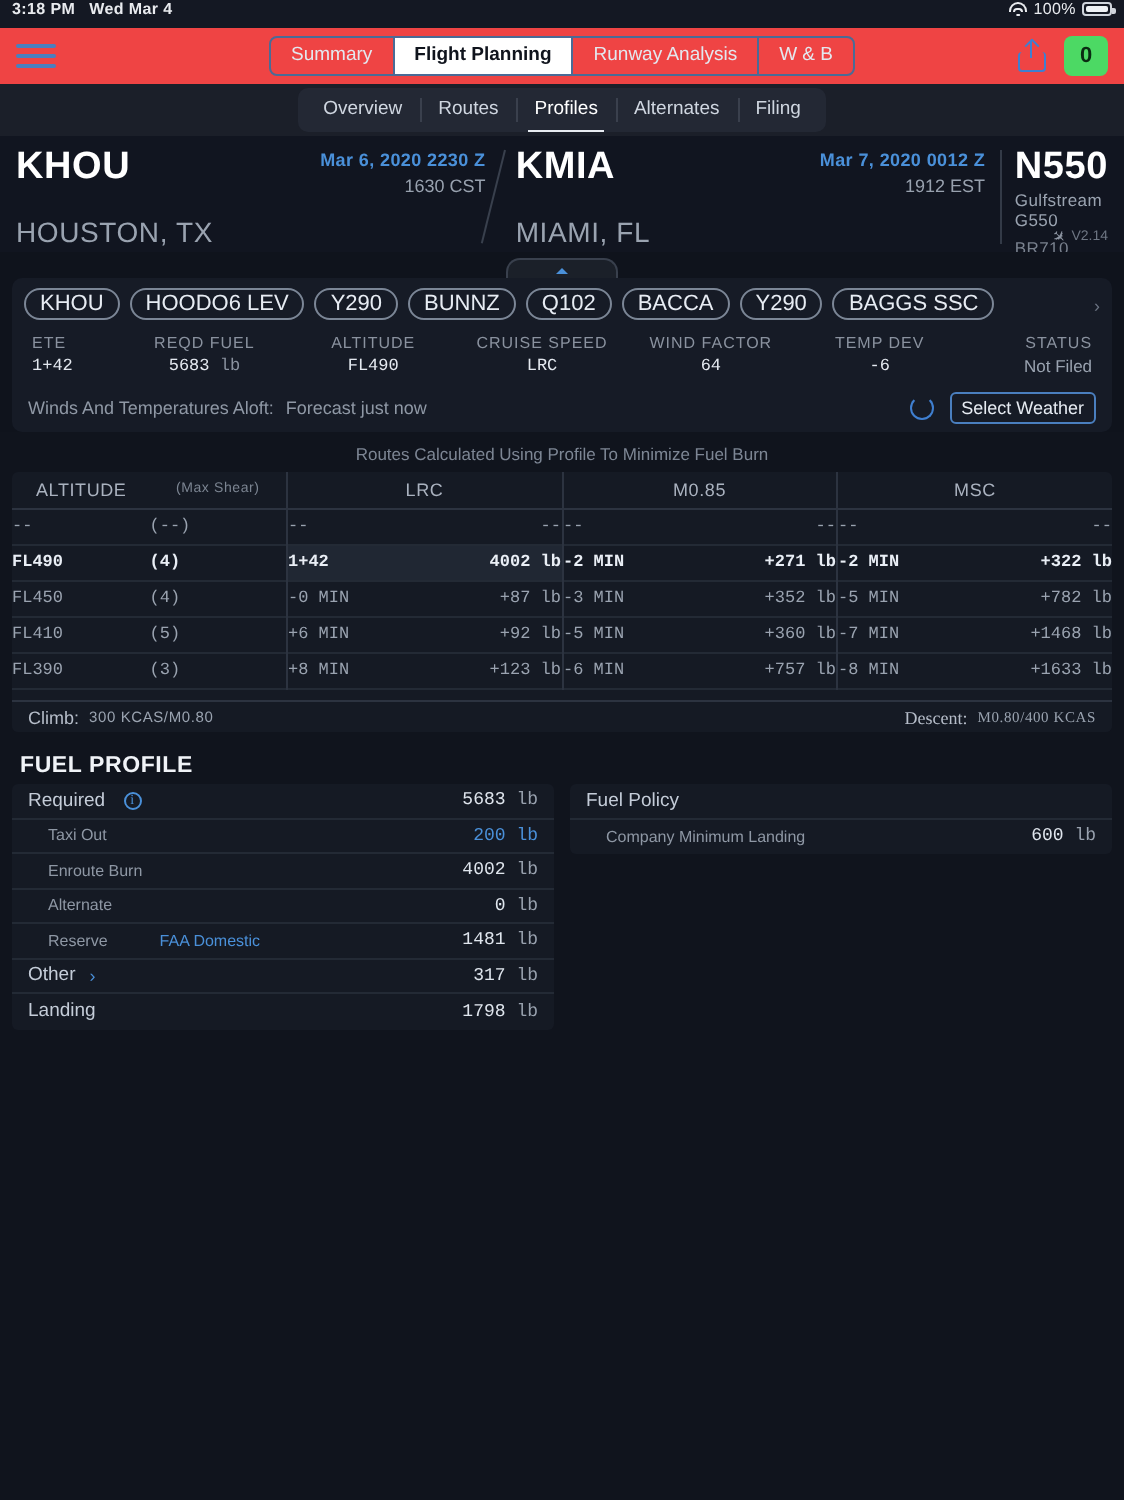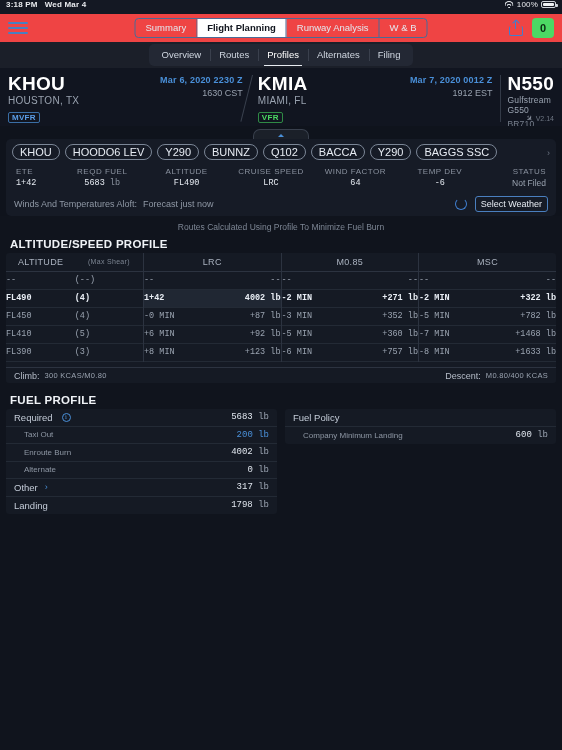--- a/index.html
+++ b/index.html
@@ -78,21 +78,21 @@
   }
   .subnav-inner a.active { color:#fff; }
   .subnav-inner a.active::after {
     content:""; position:absolute; left:6px; right:6px; bottom:-1px; height:1.5px; background:#e8ecf2;
   }
 
   
   .fhead { height: 58px; background:#111520; display:flex; padding: 5px 8px 0 8px; position:relative; }
   .apt { width: 170px; position: relative; }
   .apt .code { font-size: 19px; font-weight: bold; color:#fff; letter-spacing: .3px; line-height: 21px;}
-  .apt .city { font-size: 10px; color:#9aa3b0; letter-spacing:.3px; margin-top:1px;}
+  .apt .city { font-size: 14px; color:#9aa3b0; letter-spacing:.3px; margin-top:14px;}
   .badge { display:inline-block; margin-top:3px; font-size:8px; font-weight:bold; padding: 0px 3px; border-radius:2px; letter-spacing:.3px;}
   .badge.mvfr { color:#5b9ee8; border:1px solid #3a6ea5; }
   .badge.vfr { color:#4cd964; border:1px solid #2f8a45; }
   .times { text-align:right; padding-top: 2px; width: 110px; }
   .times .z { font-size: 9px; color:#4a90d9; font-weight:bold; letter-spacing:.2px;}
   .times .l { font-size: 9px; color:#98a1ae; margin-top:3px;}
   .slashdiv { width: 18px; position: relative; }
   .slashdiv::after {
     content:""; position:absolute; left: 9px; top: 2px; height: 48px; width:1px;
     background:#39404d; transform: rotate(14deg); transform-origin: top center;
@@ -160,21 +160,21 @@
   .cell-min { text-align:left; padding-left: 8px; }
   .cell-lb { text-align:right; padding-right: 8px; }
   .rowsel td { color:#e9eef5 !important; font-weight:bold; }
   td.hl { background:#202733; }
   .asp .foot {
     position:absolute; left:0; right:0; bottom:0; height: 16px; background:#151a24;
     border-top:1px solid #2c3340; display:flex; align-items:center; padding: 0 8px;
   }
   .foot .k { font-size: 9px; color:#b6bdc9; }
   .foot .v { font-size: 7.5px; color:#9aa3b0; margin-left:5px; letter-spacing:.3px;}
-  .foot .right { margin-left:auto; display:flex; }
+  .foot .right { margin-left:auto; display:flex; font-family:Liberation Serif, serif;}
 
   
   .fuelsect { margin-top: 9px; }
   .fuelcols { display:flex; margin: 0 6px; gap: 8px; }
   .fcol { flex: 1; }
   .ftable { background:#151a24; border-radius:3px; overflow:hidden; }
   .frow { display:flex; align-items:center; height: 17.5px; border-bottom:1px solid #232a35; padding: 0 8px;}
   .frow:last-child { border-bottom:none; }
   .frow .nm { font-size: 9.5px; color:#c4ccd8; }
   .frow.sub .nm { font-size: 8px; color:#8e97a4; padding-left: 10px; }
@@ -327,21 +327,20 @@
         <span class="t2">Forecast just now</span>
         <span class="refresh"></span>
         <span class="selwx">Select Weather</span>
       </div>
     </div>
   </div>
 
   <div class="calcnote">Routes Calculated Using Profile To Minimize Fuel Burn</div>
 
   <div>
-    <div class="sect-title">ALTITUDE/SPEED PROFILE</div>
     <div class="asp">
       <table>
         <thead>
           <tr>
             <th class="hd-alt">ALTITUDE</th>
             <th class="hd-shear">(Max Shear)</th>
             <th class="colsep" colspan="2">LRC</th>
             <th class="colsep" colspan="2">M0.85</th>
             <th class="colsep" colspan="2">MSC</th>
           </tr>
@@ -425,20 +424,25 @@
             <span class="amt blue"><span>200</span> <span>lb</span></span>
           </div>
           <div class="frow sub">
             <span class="nm">Enroute Burn</span>
             <span class="amt"><span>4002</span> <span class="unit">lb</span></span>
           </div>
           <div class="frow sub">
             <span class="nm">Alternate</span>
             <span class="amt"><span>0</span> <span class="unit">lb</span></span>
           </div>
+          <div class="frow sub">
+            <span class="nm">Reserve</span>
+            <span class="mid">FAA Domestic</span>
+            <span class="amt"><span>1481</span> <span class="unit">lb</span></span>
+          </div>
           <div class="frow">
             <span class="nm">Other</span>
             <span class="chev">›</span>
             <span class="amt"><span>317</span> <span class="unit">lb</span></span>
           </div>
           <div class="frow">
             <span class="nm">Landing</span>
             <span class="amt"><span>1798</span> <span class="unit">lb</span></span>
           </div>
         </div>

